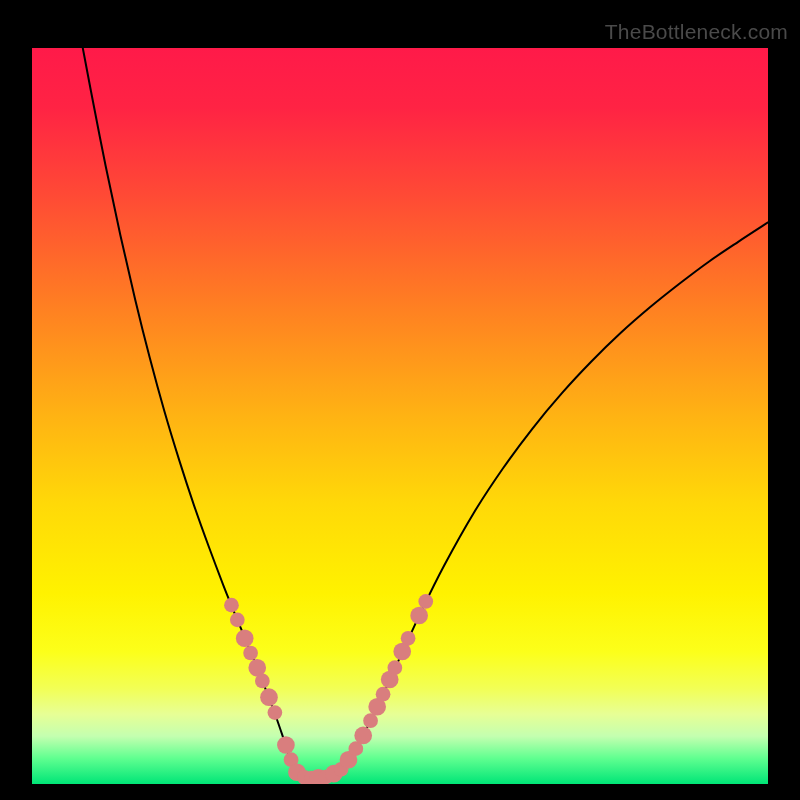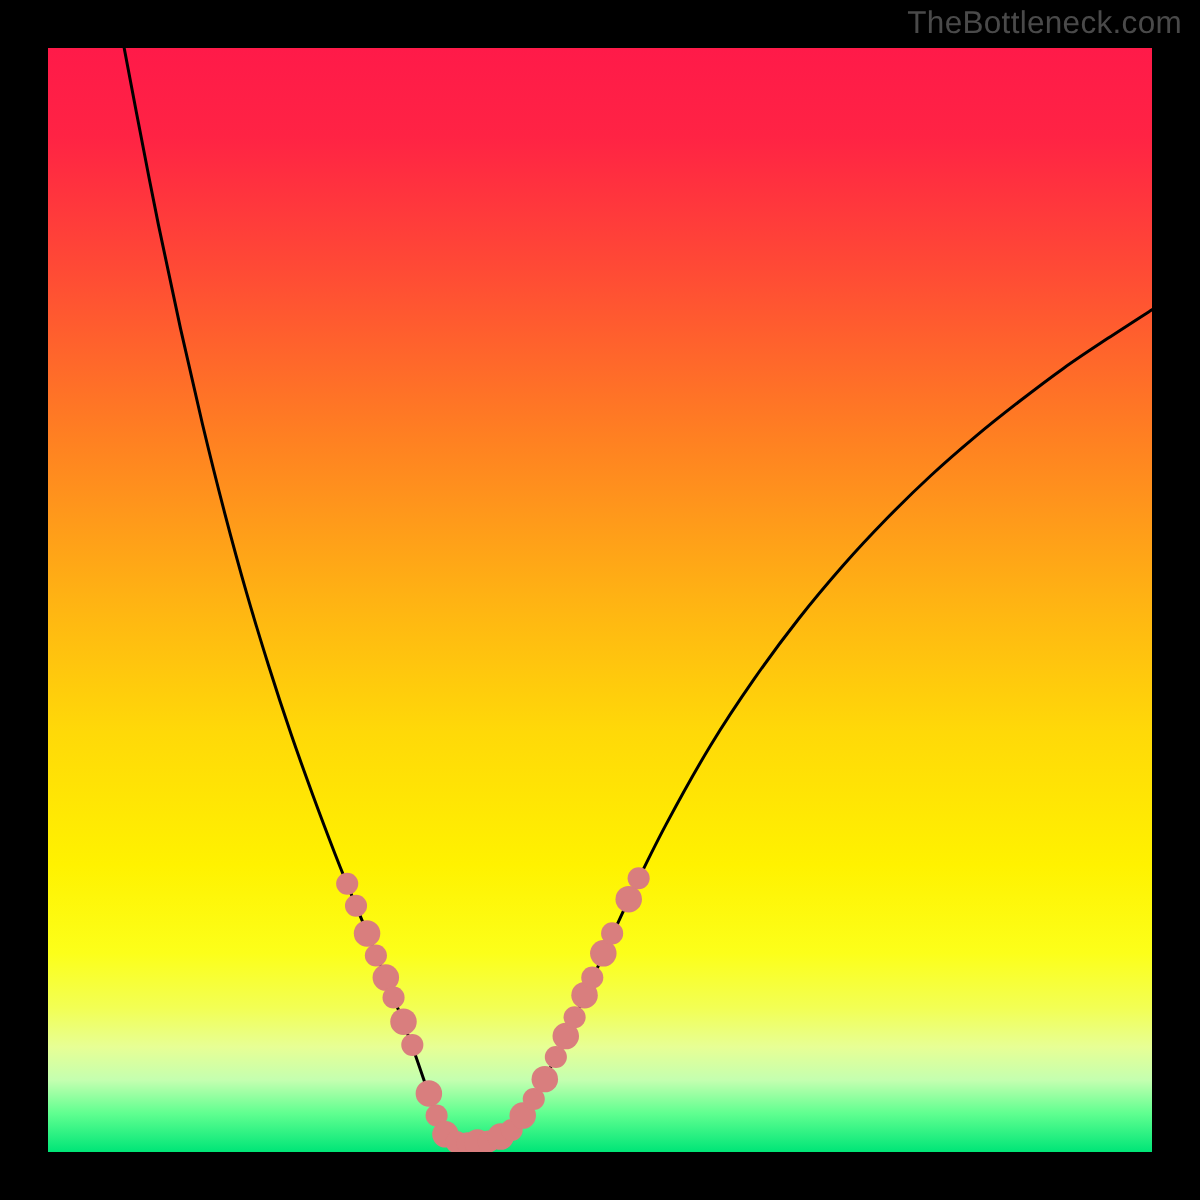--- a/index.html
+++ b/index.html
@@ -7,21 +7,21 @@
     padding: 0;
     width: 800px;
     height: 800px;
     overflow: hidden;
     background: #000;
     font-family: Arial, Helvetica, sans-serif;
   }
   .frame {
     position: absolute;
     left: 0;
-    top: 0;
+    top: 16px;
     width: 800px;
     height: 628px;
     background: #000;
   }
   .plot-area {
     position: absolute;
     left: 32px;
     top: 32px;
     width: 736px;
     height: 736px;

